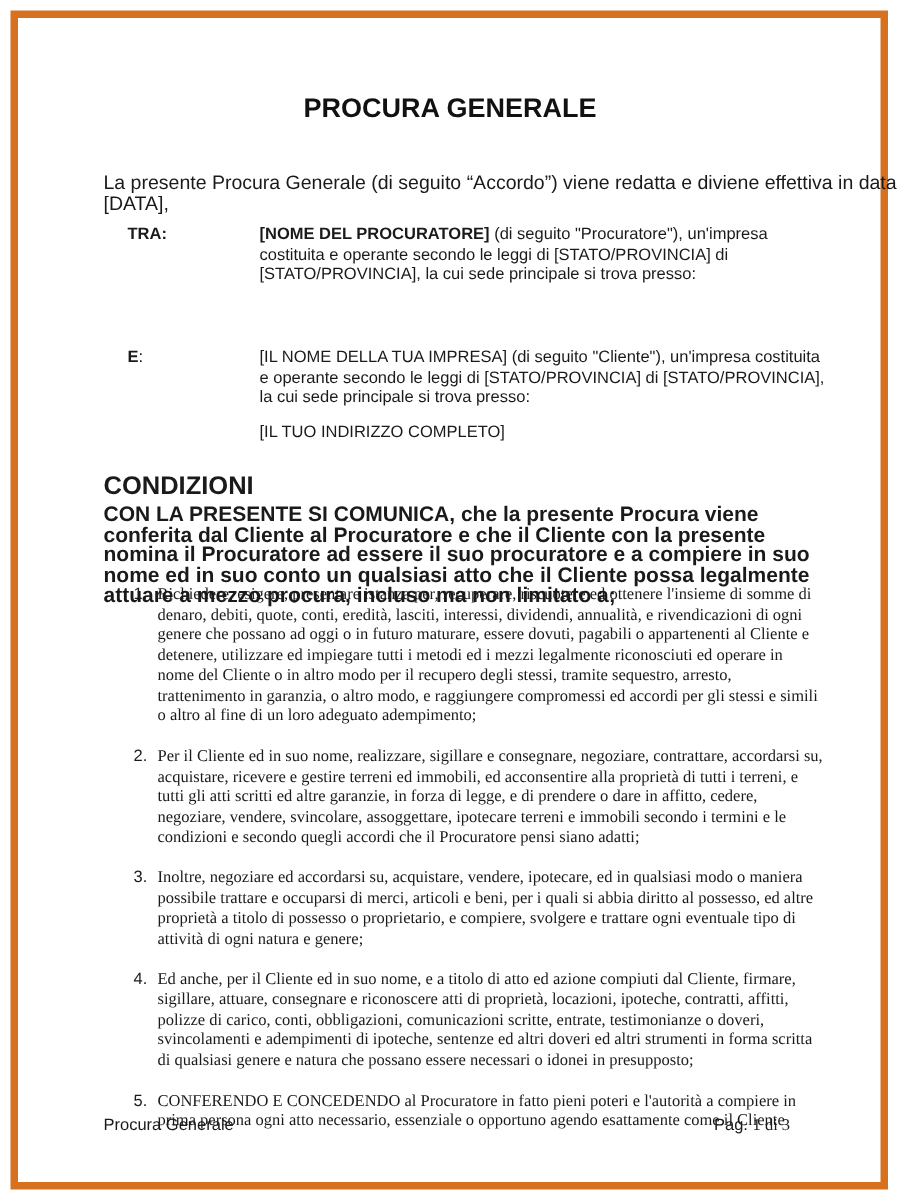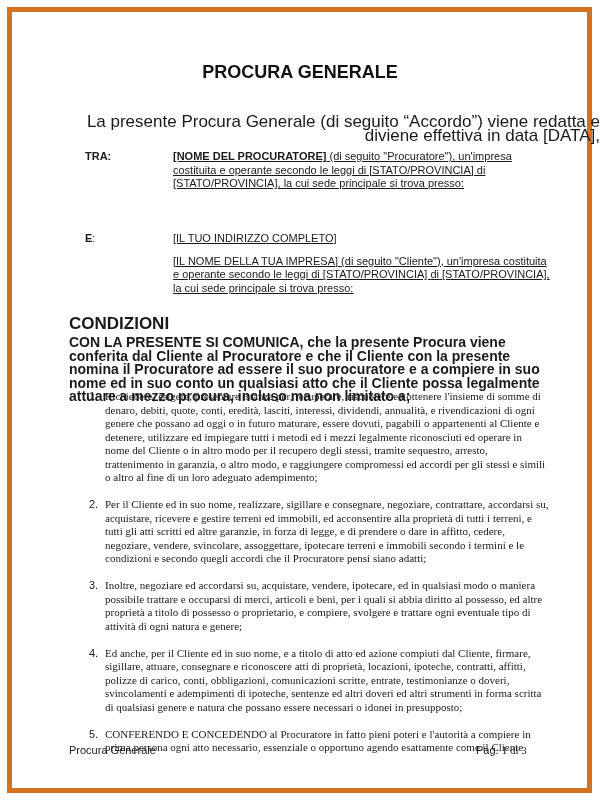--- a/index.html
+++ b/index.html
@@ -39,23 +39,22 @@
       text-align: center;
       font-size: 18px;
       font-weight: bold;
       letter-spacing: 0px;
       color: #111;
     }
     .intro {
       position: absolute;
       left: 69px;
       top: 115px;
-      font-size: 17px;
-      line-height: 13.5px;
-      text-align: right;
+      font-size: 13px;
+      line-height: 13.5px;
     }
     .party {
       position: absolute;
       left: 69px;
       width: 470px;
       font-size: 11px;
       line-height: 13.5px;
     }
     .party .label {
       position: absolute;
@@ -65,21 +64,20 @@
       margin-left: 16px;
     }
     .party .label .colon {
       font-weight: normal;
     }
     .party .body {
       position: absolute;
       left: 104px;
       top: 0;
       width: 380px;
-      text-decoration: underline;
     }
     .party .body p {
       margin: 0;
     }
     .party .body p + p {
       margin-top: 9px;
     }
     .party-tra { top: 150px; }
     .party-e { top: 232px; }
     .bold { font-weight: bold; }
@@ -155,22 +153,22 @@
   <div class="party party-tra">
     <div class="label"><span>TRA</span><span class="bold">:</span></div>
     <div class="body">
       <p><span class="bold">[NOME DEL PROCURATORE]</span><span> (di seguito "Procuratore"), un'impresa costituita e operante secondo le leggi di [STATO/PROVINCIA] di [STATO/PROVINCIA], la cui sede principale si trova presso:</span></p>
     </div>
   </div>
 
   <div class="party party-e">
     <div class="label"><span>E</span><span class="colon">:</span></div>
     <div class="body">
+      <p>[IL NOME DELLA TUA IMPRESA] (di seguito "Cliente"), un'impresa costituita e operante secondo le leggi di [STATO/PROVINCIA] di [STATO/PROVINCIA], la cui sede principale si trova presso:</p>
       <p>[IL TUO INDIRIZZO COMPLETO]</p>
-      <p>[IL NOME DELLA TUA IMPRESA] (di seguito "Cliente"), un'impresa costituita e operante secondo le leggi di [STATO/PROVINCIA] di [STATO/PROVINCIA], la cui sede principale si trova presso:</p>
     </div>
   </div>
 
   <div class="section-heading">CONDIZIONI</div>
 
   <div class="preamble">CON LA PRESENTE SI COMUNICA, che la presente Procura viene conferita dal Cliente al Procuratore e che il Cliente con la presente nomina il Procuratore ad essere il suo procuratore e a compiere in suo nome ed in suo conto un qualsiasi atto che il Cliente possa legalmente attuare a mezzo procura, incluso ma non limitato a;</div>
 
   <ol class="clauses">
     <li class="clause">
       <span class="num">1.</span>

